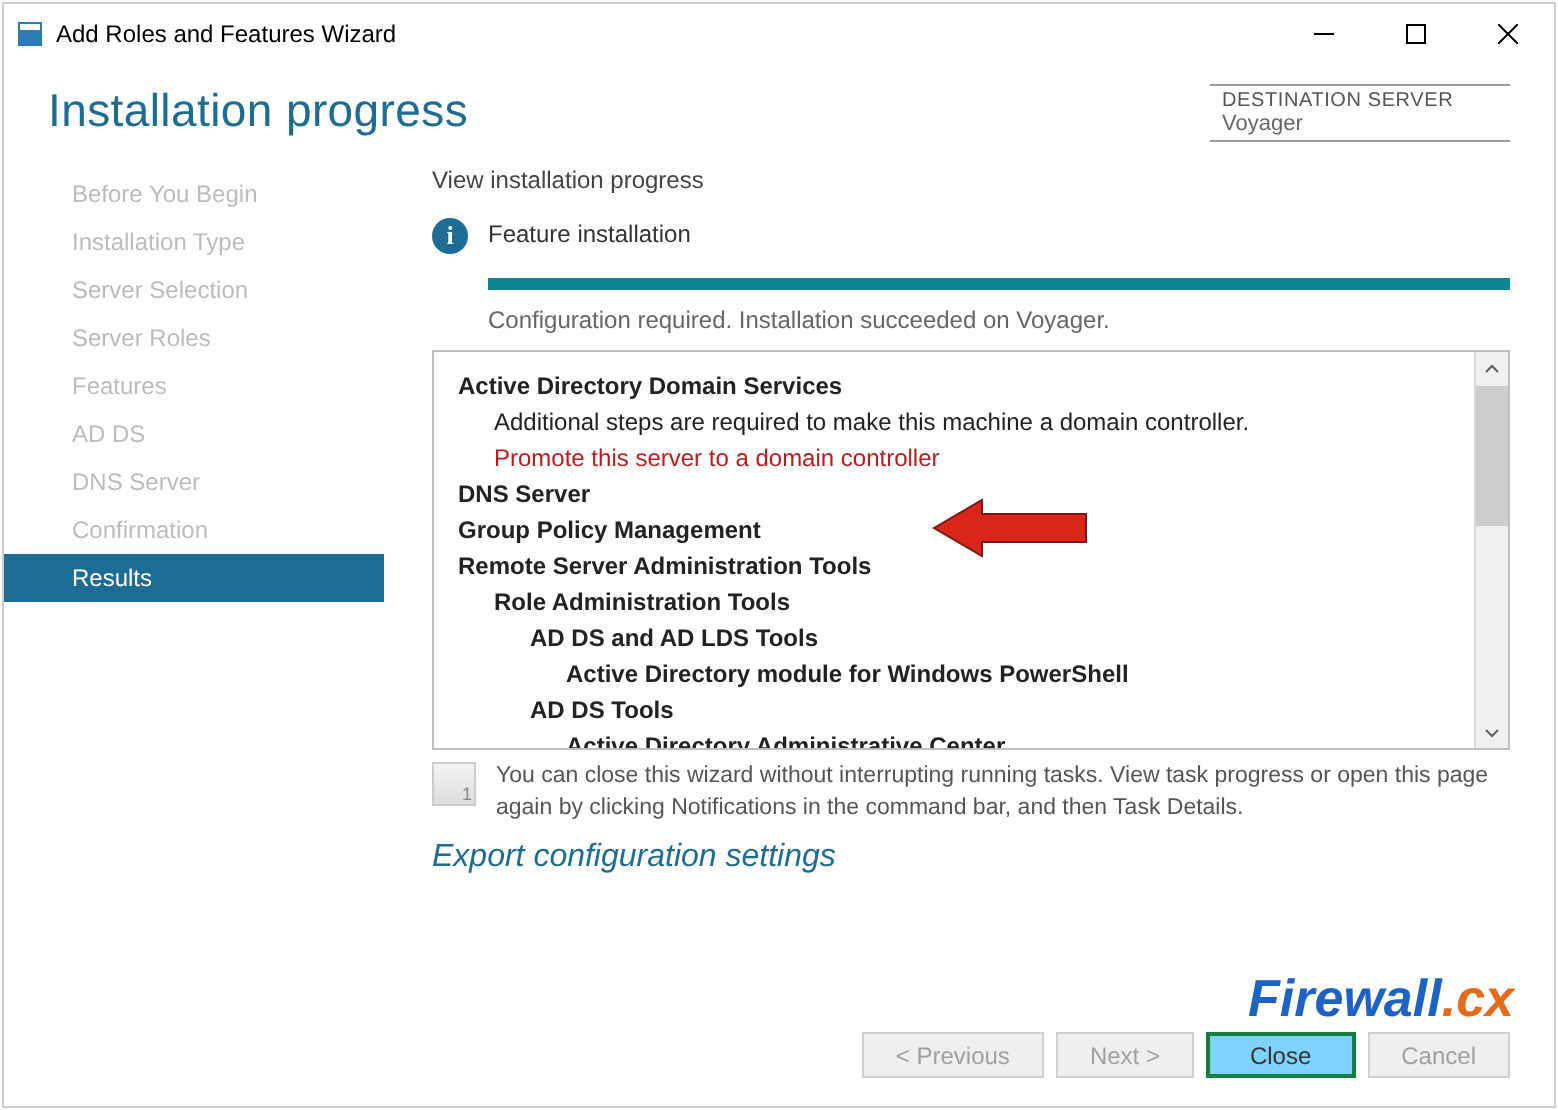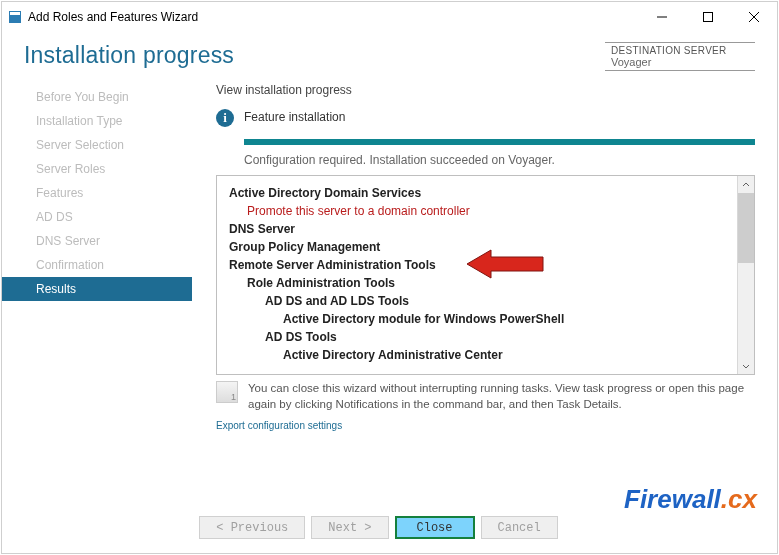--- a/index.html
+++ b/index.html
@@ -46,22 +46,22 @@
   .detail-inner .ind2 { padding-left:36px; }
   .detail-inner .ind3 { padding-left:54px; }
   .detail-inner .link { color:#b91c1c; }
   .detail-scroll { width:17px; background:#f0f0f0; border-left:1px solid #d8d8d8; display:flex; flex-direction:column; align-items:center;}
   .scroll-arrow { height:17px; width:100%; display:flex; align-items:center; justify-content:center; color:#606060; font-size:9px;}
   .scroll-thumb { background:#cdcdcd; width:100%; flex:0 0 70px; margin-top:0;}
   .scroll-track-fill { flex:1; }
   .hint-row { display:flex; align-items:flex-start; margin:6px 0 4px 0;}
   .hint-icon { width:22px; height:22px; background:linear-gradient(#f4f4f4,#ddd); border:1px solid #ccc; margin-right:10px; display:flex; align-items:flex-end; justify-content:flex-end; font-size:9px; color:#888; padding:0 1px 0 0;}
   .hint-text { color:#555; font-size:11.5px; line-height:1.35; flex:1;}
-  .export-link { color:#1e6c93; font-size:10px; display:block; margin:4px 0;}
-  .footer-bar { padding:8px 22px 14px 0; display:flex; justify-content:center; gap:6px;font-family:Liberation Mono, monospace;}
+  .export-link { color:#1e6c93; font-size:16px; display:block; margin:4px 0;font-style:italic;}
+  .footer-bar { padding:8px 22px 14px 0; display:flex; justify-content:flex-end; gap:6px;}
   .footer-bar button { font-family:inherit; font-size:12px; height:23px; padding:0 16px; background:#e1e1e1; border:1px solid #adadad; color:#333; }
   .footer-bar button:disabled { color:#a0a0a0; background:#efefef; border-color:#d0d0d0;}
   .footer-bar button.primary { background:#7dd3fc; border:2px solid #15803d; padding:0 20px;}
   .arrow-callout { position:absolute; left:465px; top:247px; pointer-events:none;}
   .watermark { position:absolute; right:22px; bottom:40px; font-size:26px; font-weight:bold; font-style:italic; color:#1e63c4; pointer-events:none; white-space:nowrap;margin-top:34px;}
   .watermark .orange { color:#e56a1c; }
 </style>
 </head>
 <body>
 
@@ -124,20 +124,21 @@
         <div class="status-label">Feature installation</div>
       </div>
       <div class="progress-bar-outer">
         <div class="progress-bar-inner"></div>
       </div>
       <div class="status-sub">Configuration required. Installation succeeded on Voyager.</div>
 
       <div class="detail-box">
         <div class="detail-inner">
           <p class="l1"><b>Active Directory Domain Services</b></p>
+          <p class="l1 ind1">Additional steps are required to make this machine a domain controller.</p>
           <p class="l1 ind1"><span class="link">Promote this server to a domain controller</span></p>
           <p class="l1"><b>DNS Server</b></p>
           <p class="l1"><b>Group Policy Management</b></p>
           <p class="l1"><b>Remote Server Administration Tools</b></p>
           <p class="l1 ind1"><b>Role Administration Tools</b></p>
           <p class="l1 ind2"><b>AD DS and AD LDS Tools</b></p>
           <p class="l1 ind3"><b>Active Directory module for Windows PowerShell</b></p>
           <p class="l1 ind2"><b>AD DS Tools</b></p>
           <p class="l1 ind3"><b>Active Directory Administrative Center</b></p>
         </div>

